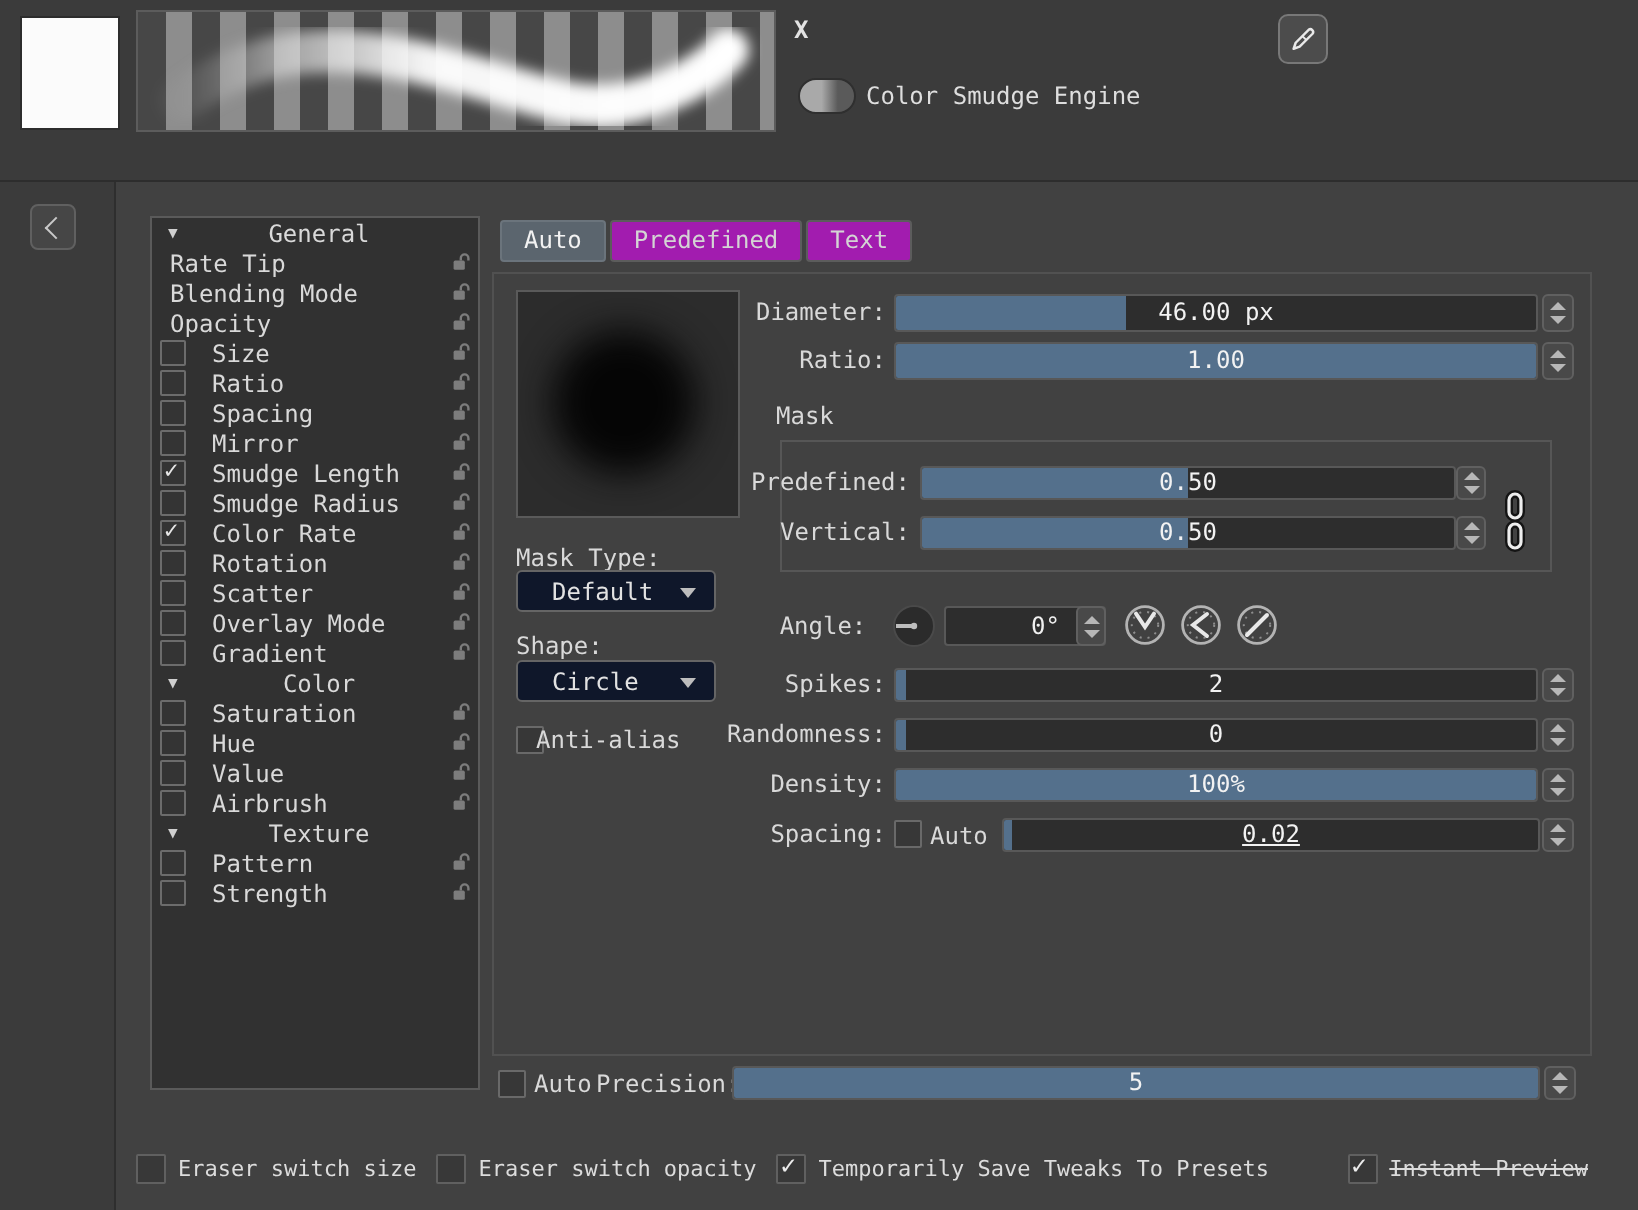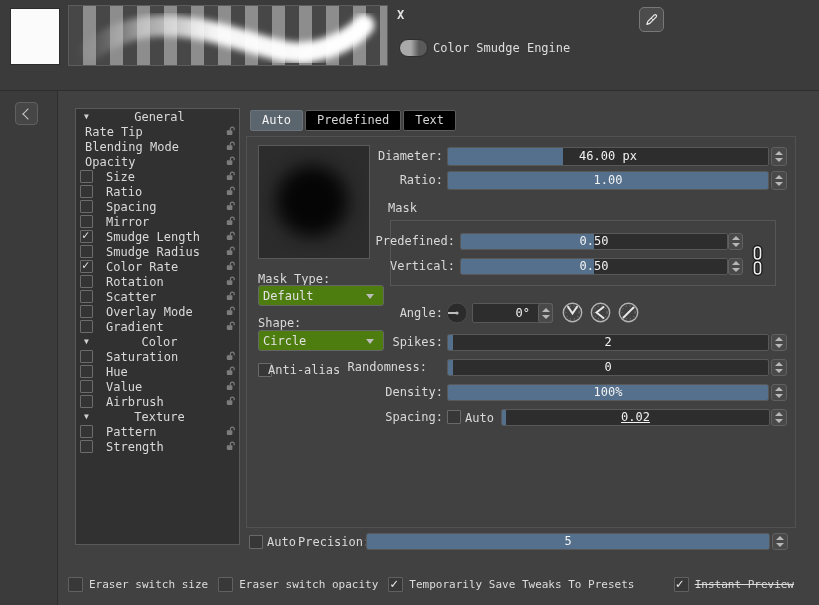--- a/index.html
+++ b/index.html
@@ -60,32 +60,32 @@
     border-radius:1px;position:relative;flex:none;
   }
   .srow.hascb .cb{display:inline-block;}
   .srow.hascb .lbl{margin-left:13px;}
   .srow .mark{display:none;position:absolute;left:1px;top:-3px;font-size:12px;color:#e6e6e6;}
   .srow.checked .mark{display:block;}
   .srow .lock{margin-left:auto;margin-right:4px;opacity:.75;flex:none;display:block;}
   
   .tabs{left:250px;top:110px;display:flex;position:absolute;gap:2px;}
   .tab{
-    height:19px;line-height:19px;padding:0 11px;background:#000000;
+    height:19px;line-height:19px;padding:0 11px;background:#a21caf;
     border:1px solid #5c5c5c;border-radius:2px;color:#d4d4d4;cursor:pointer;
   }
   .tab.selected{background:#5b656e;border-color:#6b747c;color:#f2f2f2;}
   .frame{left:246px;top:136px;width:548px;height:390px;border:1px solid #515151;}
   
   .mask-preview{left:258px;top:145px;width:110px;height:112px;background:#2c2c2c;border:1px solid #5a5a5a;overflow:hidden;}
   .mask-dot{position:absolute;left:17px;top:19px;width:72px;height:72px;border-radius:50%;background:#050505;filter:blur(9px);}
   .plabel{color:#d9d9d9;}
   .dropdown{
-    width:126px;height:21px;background:#4d7c0f;border:1px solid #656565;border-radius:3px;
-    line-height:21px;padding-left:4px;box-sizing:border-box;color:#e2e2e2;cursor:pointer;
+    width:100px;height:21px;background:#0f172a;border:1px solid #656565;border-radius:3px;
+    line-height:21px;padding-left:17px;box-sizing:border-box;color:#e2e2e2;cursor:pointer;
   }
   .dd-arrow{
     position:absolute;right:9px;top:8px;width:0;height:0;
     border-left:4px solid transparent;border-right:4px solid transparent;border-top:5px solid #bdbdbd;
   }
   .cbox{
     width:12px;height:12px;background:#373737;border:1px solid #696969;border-radius:1px;
     position:absolute;cursor:pointer;
   }
   
@@ -483,21 +483,21 @@
 
 <span class="abs" style="left:751px;top:245px;">
   <svg width="13" height="32" viewBox="0 0 13 32">
     <rect x="3.5" y="2" width="6" height="12" rx="3" fill="none" stroke="#141414" stroke-width="4"></rect>
     <rect x="3.5" y="17" width="6" height="12" rx="3" fill="none" stroke="#141414" stroke-width="4"></rect>
     <rect x="3.5" y="2" width="6" height="12" rx="3" fill="none" stroke="#ededed" stroke-width="1.6"></rect>
     <rect x="3.5" y="17" width="6" height="12" rx="3" fill="none" stroke="#ededed" stroke-width="1.6"></rect>
   </svg>
 </span>
 
-<span class="rlabel" style="left:380px;top:303px;width:63px;line-height:21px;">Angle:</span>
+<span class="rlabel" style="left:380px;top:303px;width:63px;line-height:21px;text-align:center;">Angle:</span>
 <span class="abs" style="left:446px;top:302px;">
   <svg width="22" height="22" viewBox="0 0 22 22">
     <circle cx="11" cy="11" r="10" fill="#2b2b2b" stroke="#4a4a4a"></circle>
     <line x1="2" y1="11" x2="11" y2="11" stroke="#bdbdbd" stroke-width="2"></line>
     <circle cx="11" cy="11" r="1.6" fill="#bdbdbd"></circle>
   </svg>
 </span>
 <div class="spinbox" style="left:472px;top:303px;width:81px;height:20px;">
   <span class="val">0°</span>
   <span class="spin" style="right:-1px;left:auto;top:-1px;height:20px;width:15px;">
@@ -530,21 +530,21 @@
 <span class="rlabel" style="left:320px;top:334px;width:123px;line-height:17px;">Spikes:</span>
 <div class="slider" style="left:447px;top:334px;width:320px;height:15px;">
   <div class="fill" style="width: 1.5%;"></div>
   <span class="sval" style="line-height:15px;">2</span>
 </div>
 <span class="spin" style="left:771px;top:334px;height:17px;">
     <i class="up"></i>
     <i class="dn"></i>
   </span>
 
-<span class="rlabel" style="left:304px;top:359px;width:123px;line-height:17px;">Randomness:</span>
+<span class="rlabel" style="left:320px;top:359px;width:123px;line-height:17px;">Randomness:</span>
 <div class="slider" style="left:447px;top:359px;width:320px;height:15px;">
   <div class="fill" style="width: 1.5%;"></div>
   <span class="sval" style="line-height:15px;">0</span>
 </div>
 <span class="spin" style="left:771px;top:359px;height:17px;">
     <i class="up"></i>
     <i class="dn"></i>
   </span>
 
 <span class="rlabel" style="left:320px;top:384px;width:123px;line-height:17px;">Density:</span>

